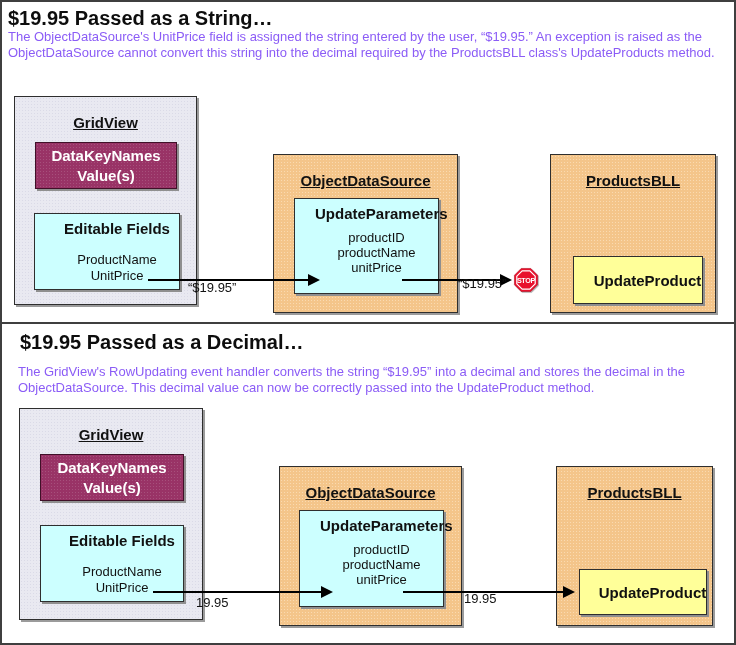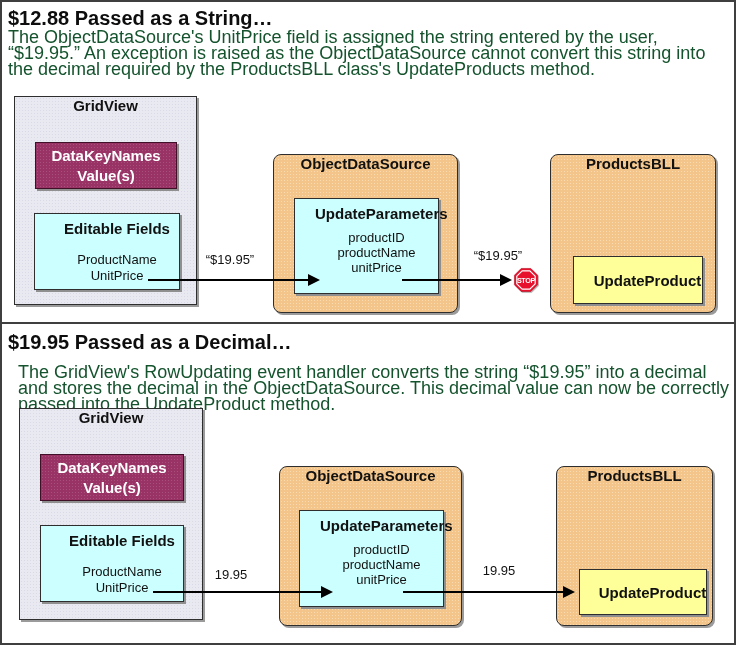--- a/index.html
+++ b/index.html
@@ -1,44 +1,44 @@
 <!DOCTYPE html>
 <html><head>
 <meta charset="utf-8">
 <style>
   html,body{margin:0;padding:0;background:#fff;}
   body{width:736px;height:645px;font-family:"Liberation Sans",sans-serif;color:#111;}
   .canvas{position:relative;width:736px;height:645px;box-sizing:border-box;border:2px solid #3f3f3f;background:#fefefe;overflow:hidden;}
   .divider{position:absolute;left:0;top:320px;width:100%;height:2px;background:#3f3f3f;}
   .panel{position:absolute;left:0;width:732px;background:#fff;}
   .panel-title{position:absolute;font-size:20px;font-weight:bold;color:#0d0d0d;white-space:nowrap;}
-  .panel-desc{position:absolute;font-size:18px;line-height:16px;color:#14532d;}
+  .panel-desc{position:absolute;font-size:13px;line-height:16px;color:#8b5cf6;}
   .bigbox{position:absolute;box-sizing:border-box;border:1px solid #2e2e2e;box-shadow:2px 2px 0 #9b9b9b;}
   .gridview{background-color:#e9e9f1;background-image:radial-gradient(rgba(190,190,214,0.35) 0.8px,rgba(0,0,0,0) 0.9px);background-size:3px 3px;}
-  .component{background-color:#f4c58a;background-image:radial-gradient(rgba(255,240,214,0.5) 0.8px,rgba(0,0,0,0) 0.9px);background-size:3px 3px;border-radius:8px;}
-  .box-title{text-align:center;font-weight:bold;font-size:15px;padding-top:0;}
+  .component{background-color:#f4c58a;background-image:radial-gradient(rgba(255,240,214,0.5) 0.8px,rgba(0,0,0,0) 0.9px);background-size:3px 3px;}
+  .box-title{text-align:center;font-weight:bold;font-size:15px;padding-top:17px;text-decoration:underline;}
   .dkn{position:absolute;box-sizing:border-box;border:1px solid #401028;box-shadow:2px 2px 0 #8f8f8f;background-color:#993366;background-image:radial-gradient(rgba(255,255,255,0.14) 0.8px,rgba(0,0,0,0) 0.9px);background-size:3px 3px;color:#fff;font-weight:bold;font-size:15px;line-height:20px;text-align:center;display:flex;flex-direction:column;justify-content:center;}
   .cyanbox{position:absolute;box-sizing:border-box;border:1px solid #2e2e2e;box-shadow:2px 2px 0 #8f8f8f;background:#ccffff;padding-left:20px;}
   .cyan-title{text-align:center;font-weight:bold;font-size:15px;margin-top:6px;}
   .cyan-fields{text-align:center;font-size:13px;line-height:16px;}
   .ef .cyan-fields{margin-top:15px;}
   .up .cyan-fields{margin-top:8px;line-height:15px;}
   .methodbox{position:absolute;box-sizing:border-box;border:1px solid #2e2e2e;box-shadow:2px 2px 0 #8f8f8f;background:#ffff99;display:flex;align-items:center;justify-content:center;font-weight:bold;font-size:15px;padding-left:19px;}
   .arrow-line{position:absolute;height:2px;background:#000;}
   .arrow-head{position:absolute;width:0;height:0;border-top:6px solid rgba(0,0,0,0);border-bottom:6px solid rgba(0,0,0,0);border-left:12px solid #000;}
-  .flow-label{position:absolute;font-size:13px;text-align:center;white-space:nowrap;}
+  .flow-label{position:absolute;font-size:13px;white-space:nowrap;margin-top:28px;}
   .stop{position:absolute;filter:drop-shadow(1.5px 1.5px 0 #b5b5b5);}
 </style>
 </head>
 <body>
 
 <div class="canvas">
 
   <section class="panel" style="top:0;height:320px;">
-    <h1 class="panel-title" style="left:6px;top:5px;margin:0;">$12.88 Passed as a String…</h1>
+    <h1 class="panel-title" style="left:6px;top:5px;margin:0;">$19.95 Passed as a String…</h1>
     <p class="panel-desc" style="left:6px;top:27px;width:722px;margin:0;">The ObjectDataSource's UnitPrice field is assigned the string entered by the user, “$19.95.” An exception is raised as the ObjectDataSource cannot convert this string into the decimal required by the ProductsBLL class's UpdateProducts method.</p>
 
     <div class="bigbox gridview" style="left:12px;top:94px;width:183px;height:209px;">
       <div class="box-title">GridView</div>
       <div class="dkn" style="left:20px;top:45px;width:142px;height:47px;">
         <div>DataKeyNames</div>
         <div>Value(s)</div>
       </div>
       <div class="cyanbox ef" style="left:19px;top:116px;width:146px;height:77px;">
         <div class="cyan-title">Editable Fields</div>
@@ -79,21 +79,21 @@
         <polygon points="24.55,17.78 17.78,24.55 8.22,24.55 1.45,17.78 1.45,8.22 8.22,1.45 17.78,1.45 24.55,8.22" fill="#e8112d" stroke="#b30b20" stroke-width="0.6"></polygon>
         <polygon points="22.2,16.8 16.8,22.2 9.2,22.2 3.8,16.8 3.8,9.2 9.2,3.8 16.8,3.8 22.2,9.2" fill="none" stroke="#ffffff" stroke-width="1.2"></polygon>
         <text x="13" y="15.8" text-anchor="middle" font-family="Liberation Sans, sans-serif" font-size="7.2" font-weight="bold" fill="#ffffff" letter-spacing="-0.3">STOP</text>
       </svg>
     </div>
   </section>
 
   <div class="divider"></div>
 
   <section class="panel" style="top:322px;height:319px;">
-    <h1 class="panel-title" style="left:6px;top:7px;margin:0;">$19.95 Passed as a Decimal…</h1>
+    <h1 class="panel-title" style="left:18px;top:7px;margin:0;">$19.95 Passed as a Decimal…</h1>
     <p class="panel-desc" style="left:6px;top:30px;width:722px;margin:10px;">The GridView's RowUpdating event handler converts the string “$19.95” into a decimal and stores the decimal in the ObjectDataSource. This decimal value can now be correctly passed into the UpdateProduct method.</p>
 
     <div class="bigbox gridview" style="left:17px;top:84px;width:184px;height:212px;">
       <div class="box-title">GridView</div>
       <div class="dkn" style="left:20px;top:45px;width:144px;height:47px;">
         <div>DataKeyNames</div>
         <div>Value(s)</div>
       </div>
       <div class="cyanbox ef" style="left:20px;top:116px;width:144px;height:77px;">
         <div class="cyan-title">Editable Fields</div>

